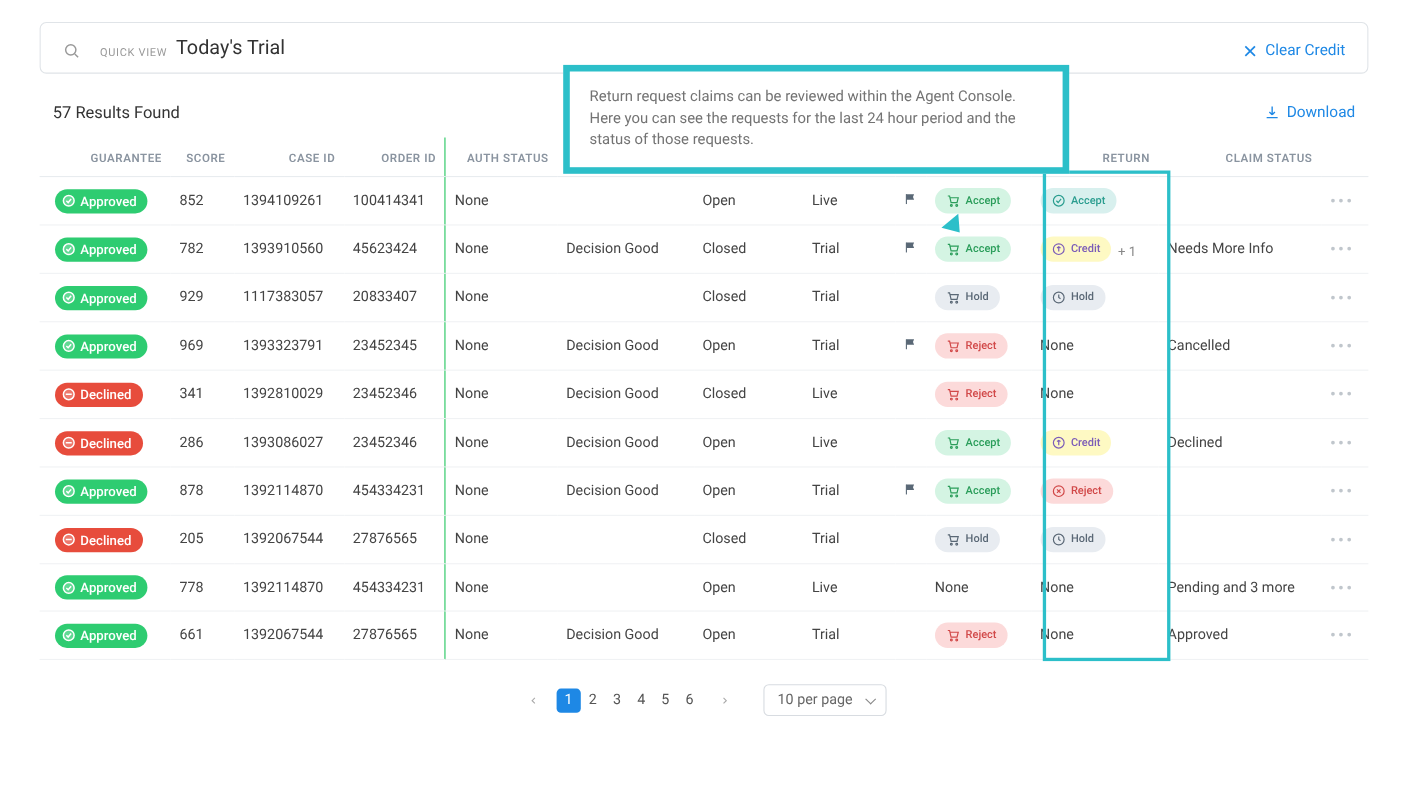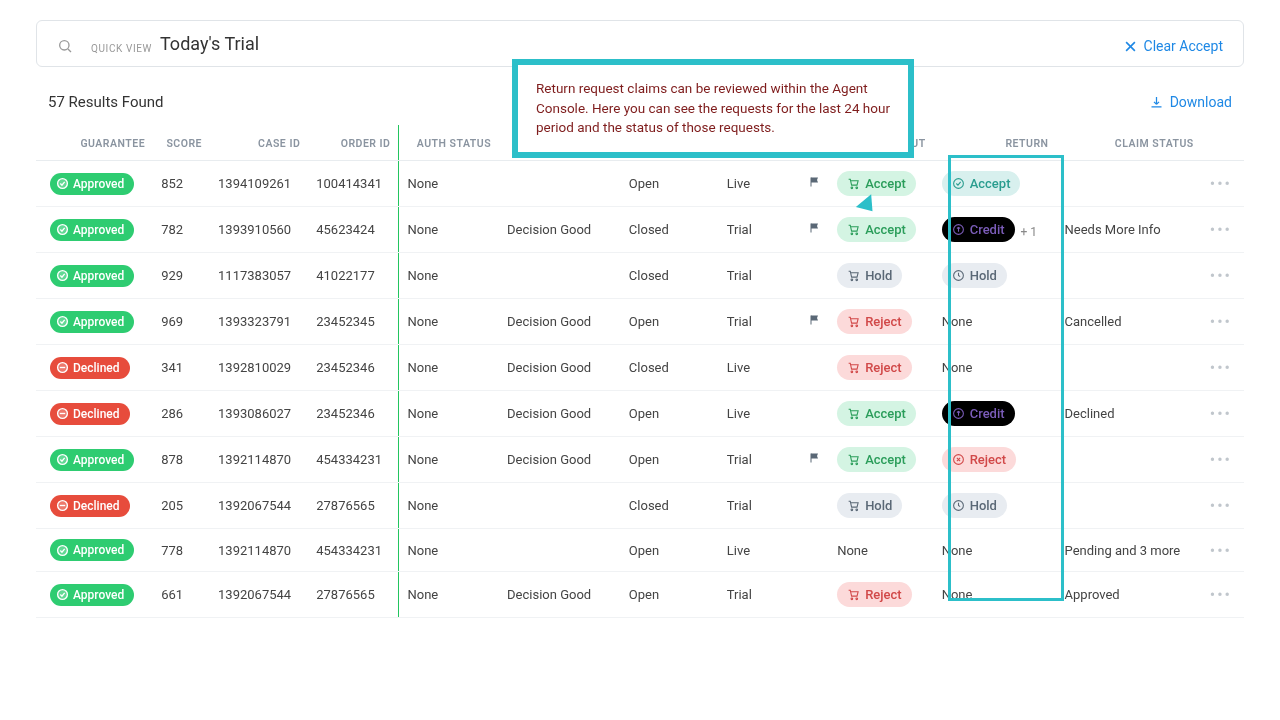--- a/index.html
+++ b/index.html
@@ -9,37 +9,37 @@
 .search-icon { width: 16px; height: 16px; margin-right: 18px; color: #999; }
 .quick-view-label { font-size: 10px; letter-spacing: 0.6px; color: #999; text-transform: uppercase; margin-right: 8px; }
 .search-title { font-size: 18px; color: #333; font-weight: 400; }
 .clear-search { margin-left: auto; color: #1e88e5; display: flex; align-items: center; cursor: pointer; font-size: 14px; }
 .clear-search svg { margin-right: 6px; }
 .results-row { display: flex; align-items: center; margin-bottom: 14px; padding: 0 12px; }
 .results-text { font-size: 15px; color: #333; }
 .download-link { margin-left: auto; color: #1e88e5; display: flex; align-items: center; cursor: pointer; font-size: 14px; }
 .download-link svg { margin-right: 6px; }
 .table-wrapper { position: relative; }
-.tooltip-box { position: absolute; top: -66px; left: 476px; width: 402px; background: #fff; border: 6px solid #2cbfc9; padding: 14px 18px; z-index: 10; font-size: 13.5px; line-height: 1.45; color: #7f1d1d; }
+.tooltip-box { position: absolute; top: -66px; left: 476px; width: 460px; background: #fff; border: 6px solid #2cbfc9; padding: 14px 18px; z-index: 10; font-size: 13.5px; line-height: 1.45; color: #737373; }
 .tooltip-arrow { position: absolute; top: 74px; left: 822px; width: 0; height: 0; border-left: 10px solid transparent; border-right: 10px solid transparent; border-top: 14px solid #2cbfc9; transform: rotate(-40deg); z-index: 9; }
 table { width: 100%; border-collapse: collapse; }
 th { text-align: right; font-size: 10.5px; letter-spacing: 0.5px; color: #8a94a0; font-weight: 600; text-transform: uppercase; padding: 12px 8px 10px; border-bottom: 1px solid #e8ecef; }
 th:first-child { padding-left: 14px; }
 td { padding: 10px 8px; border-bottom: 1px solid #f0f2f4; font-size: 13px; color: #444; vertical-align: middle; }
 td:first-child { padding-left: 14px; }
 .badge { display: inline-flex; align-items: center; border-radius: 14px; padding: 4px 10px 4px 6px; font-size: 12px; font-weight: 500; color: #fff; }
 .badge-approved { background: #2ecc71; }
 .badge-declined { background: #e74c3c; }
 .badge svg { margin-right: 4px; }
-.pill { display: inline-flex; align-items: center; border-radius: 14px; padding: 5px 10px; font-size: 13px; font-weight: 500; }
+.pill { display: inline-flex; align-items: center; border-radius: 14px; padding: 5px 10px; font-size: 10px; font-weight: 500; }
 .pill svg, .pill .ic { margin-right: 5px; }
 .pill-accept { background: #d4f4e3; color: #2a9d5a; }
 .pill-reject { background: #fcdada; color: #d14848; }
 .pill-hold { background: #e8ecf1; color: #5a6876; }
-.pill-credit { background: #000000; color: #7b5cb8; }
+.pill-credit { background: #fef9c3; color: #7b5cb8; }
 .pill-return-accept { background: #d8f0ee; color: #2a9d8f; }
 .pill-return-reject { background: #fcdada; color: #d14848; }
 .plus-count { font-size: 12px; color: #888; margin-left: 6px; }
 .flag-ic { color: #5a6876; }
 .more-dots { color: #c0c6cc; cursor: pointer; letter-spacing: 2px; font-size: 16px; }
 .col-divider { border-right: 1px solid #22c55e; }
 .highlight-box { position: absolute; border: 3px solid #2cbfc9; pointer-events: none; z-index: 5; }
 .pagination { display: flex; align-items: center; justify-content: center; margin-top: 22px; gap: 10px; }
 .page-btn { width: 22px; height: 22px; display: inline-flex; align-items: center; justify-content: center; font-size: 13px; color: #555; cursor: pointer; border-radius: 4px; }
 .page-btn.active { background: #1e88e5; color: #fff; }
@@ -57,21 +57,21 @@
         <circle cx="11" cy="11" r="7"></circle>
         <line x1="21" y1="21" x2="16.5" y2="16.5"></line>
       </svg>
     <span class="quick-view-label">QUICK VIEW</span>
     <span class="search-title">Today's Trial</span>
     <div class="clear-search">
       <svg width="15" height="15" viewBox="0 0 24 24" fill="none" stroke="currentColor" stroke-width="2.5">
           <line x1="5" y1="5" x2="19" y2="19"></line>
           <line x1="19" y1="5" x2="5" y2="19"></line>
         </svg>
-      <span>Clear Accept</span>
+      <span>Clear Credit</span>
     </div>
   </div>
 
   <div class="results-row">
     <span class="results-text">57 Results Found</span>
     <div class="download-link">
       <svg width="15" height="15" viewBox="0 0 24 24" fill="none" stroke="currentColor" stroke-width="2">
           <path d="M12 3v12m0 0l-4-4m4 4l4-4M4 19h16"></path>
         </svg>
       <span>Download</span>
@@ -179,21 +179,21 @@
           <tr>
             <td><span class="badge badge-approved">
                 <svg width="13" height="13" viewBox="0 0 24 24" fill="none" stroke="#fff" stroke-width="2.5">
                   <circle cx="12" cy="12" r="9" fill="rgba(255,255,255,0.25)"></circle>
                   <path d="M8 12l3 3 5-6"></path>
                 </svg>
                 <span>Approved</span>
               </span></td>
             <td>929</td>
             <td>1117383057</td>
-            <td class="col-divider">41022177</td>
+            <td class="col-divider">20833407</td>
             <td>None</td>
             <td></td>
             <td>Closed</td>
             <td>Trial</td>
             <td style="width:26px"></td>
             <td><span class="pill pill-hold">
                 <svg class="cart-ic" viewBox="0 0 24 24" fill="none" stroke="#5a6876" stroke-width="2">
                   <circle cx="9" cy="20" r="1.5"></circle>
                   <circle cx="18" cy="20" r="1.5"></circle>
                   <path d="M3 4h3l2.5 11h10l2-8H7"></path>
@@ -420,13 +420,27 @@
                 <span>Reject</span>
               </span></td>
             <td><span>None</span></td>
             <td>Approved</td>
             <td><span class="more-dots">•••</span></td>
           </tr>
         </tbody>
     </table>
   </div>
 
+  <div class="pagination">
+    <span class="page-btn chev">
+      <svg width="10" height="10" viewBox="0 0 24 24" fill="none" stroke="currentColor" stroke-width="2.5">
+          <polyline points="15 18 9 12 15 6"></polyline>
+        </svg>
+    </span>
+    <span id="pages"><span class="page-btn active">1</span><span class="page-btn">2</span><span class="page-btn">3</span><span class="page-btn">4</span><span class="page-btn">5</span><span class="page-btn">6</span></span>
+    <span class="page-btn chev">
+      <svg width="10" height="10" viewBox="0 0 24 24" fill="none" stroke="currentColor" stroke-width="2.5">
+          <polyline points="9 18 15 12 9 6"></polyline>
+        </svg>
+    </span>
+    <div class="per-page">10 per page</div>
+  </div>
 </div>
 
 </body></html>

